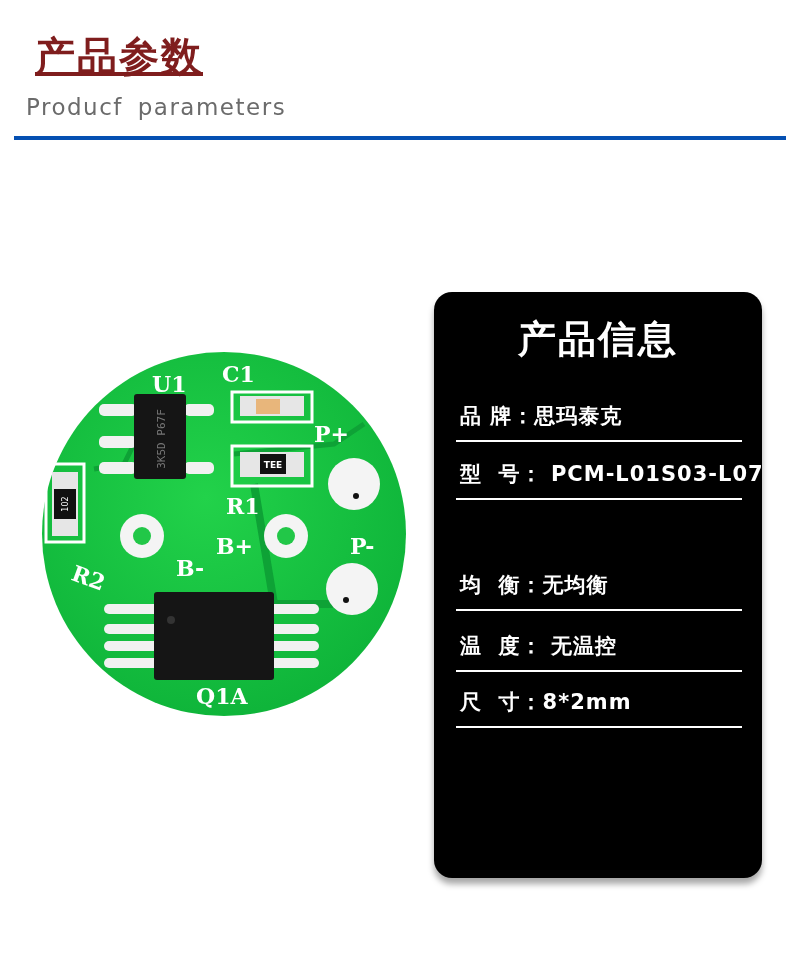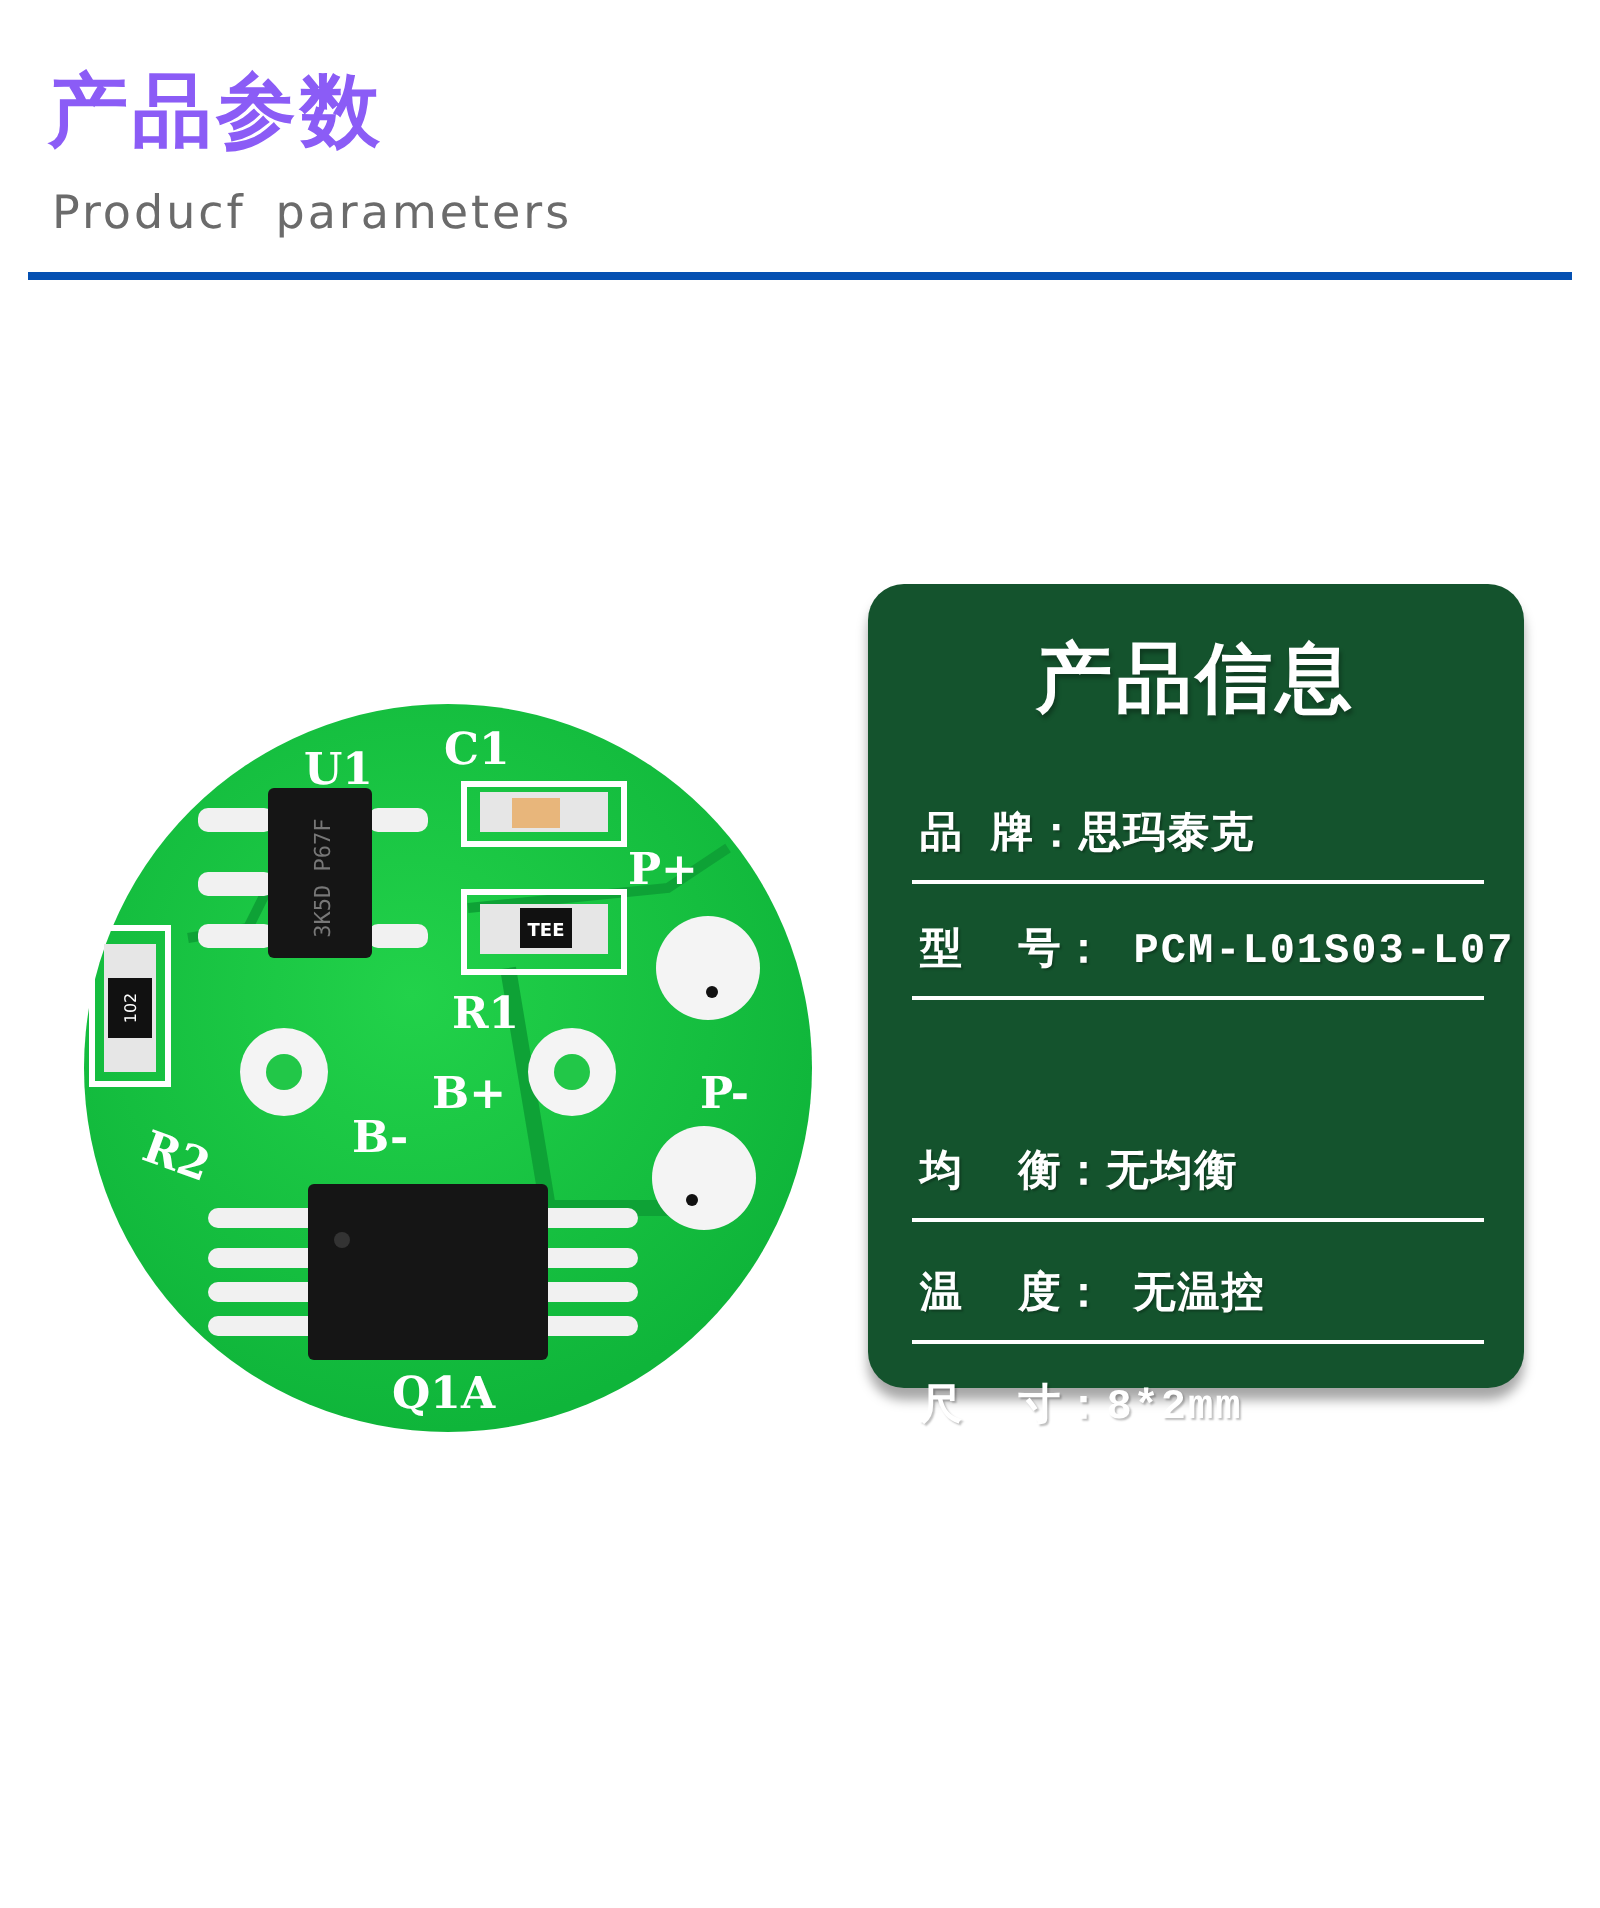--- a/index.html
+++ b/index.html
@@ -1,28 +1,28 @@
 <!DOCTYPE html>
 <html><head>
   <meta charset="utf-8">
   <style>
     html, body { margin:0; padding:0; background:#ffffff; }
     body { width:800px; height:954px; position:relative; overflow:hidden;
       font-family:"DejaVu Sans", "Liberation Sans", sans-serif; }
-    .title-cn { position:absolute; left:24px; top:36px; font-size:40px; font-weight:bold; color:#8b5cf6; letter-spacing:2px; line-height:1; }
+    .title-cn { position:absolute; left:35px; top:36px; font-size:40px; font-weight:bold; color:#7f1d1d; letter-spacing:2px; line-height:1;text-decoration:underline; }
     .title-en { position:absolute; left:26px; top:96px; font-size:23px; font-weight:normal; color:#6b6b6b; letter-spacing:1.5px; line-height:1; word-spacing:6px; }
     .rule { position:absolute; left:14px; top:136px; width:772px; height:4px; background:#0550b2; }
 
     .board { position:absolute; left:34px; top:344px; width:380px; height:380px; }
 
-    .card { position:absolute; left:434px; top:292px; width:328px; height:402px; background:#14532d;
+    .card { position:absolute; left:434px; top:292px; width:328px; height:586px; background:#000000;
       border-radius:18px; box-shadow:0 6px 6px rgba(0,0,0,0.35); }
     .card-title { position:absolute; left:0; right:0; top:28px; text-align:center; color:#fff;
       font-size:38px; font-weight:bold; letter-spacing:2px; text-shadow:1px 2px 2px rgba(0,0,0,0.3); line-height:1; }
-    .row { position:absolute; left:22px; width:286px; height:58px; border-bottom:2px solid #ffffff;font-family:Liberation Mono, monospace; }
+    .row { position:absolute; left:22px; width:286px; height:58px; border-bottom:2px solid #ffffff; }
     .row span { position:absolute; left:4px; bottom:10px; color:#fff; font-size:21px; font-weight:bold;
       letter-spacing:1px; white-space:pre; text-shadow:1px 1px 1px rgba(0,0,0,0.25); }
   </style>
 </head>
 <body>
 
 <div class="title-cn">产品参数</div>
 <div class="title-en">Producf parameters</div>
 <div class="rule"></div>
 

